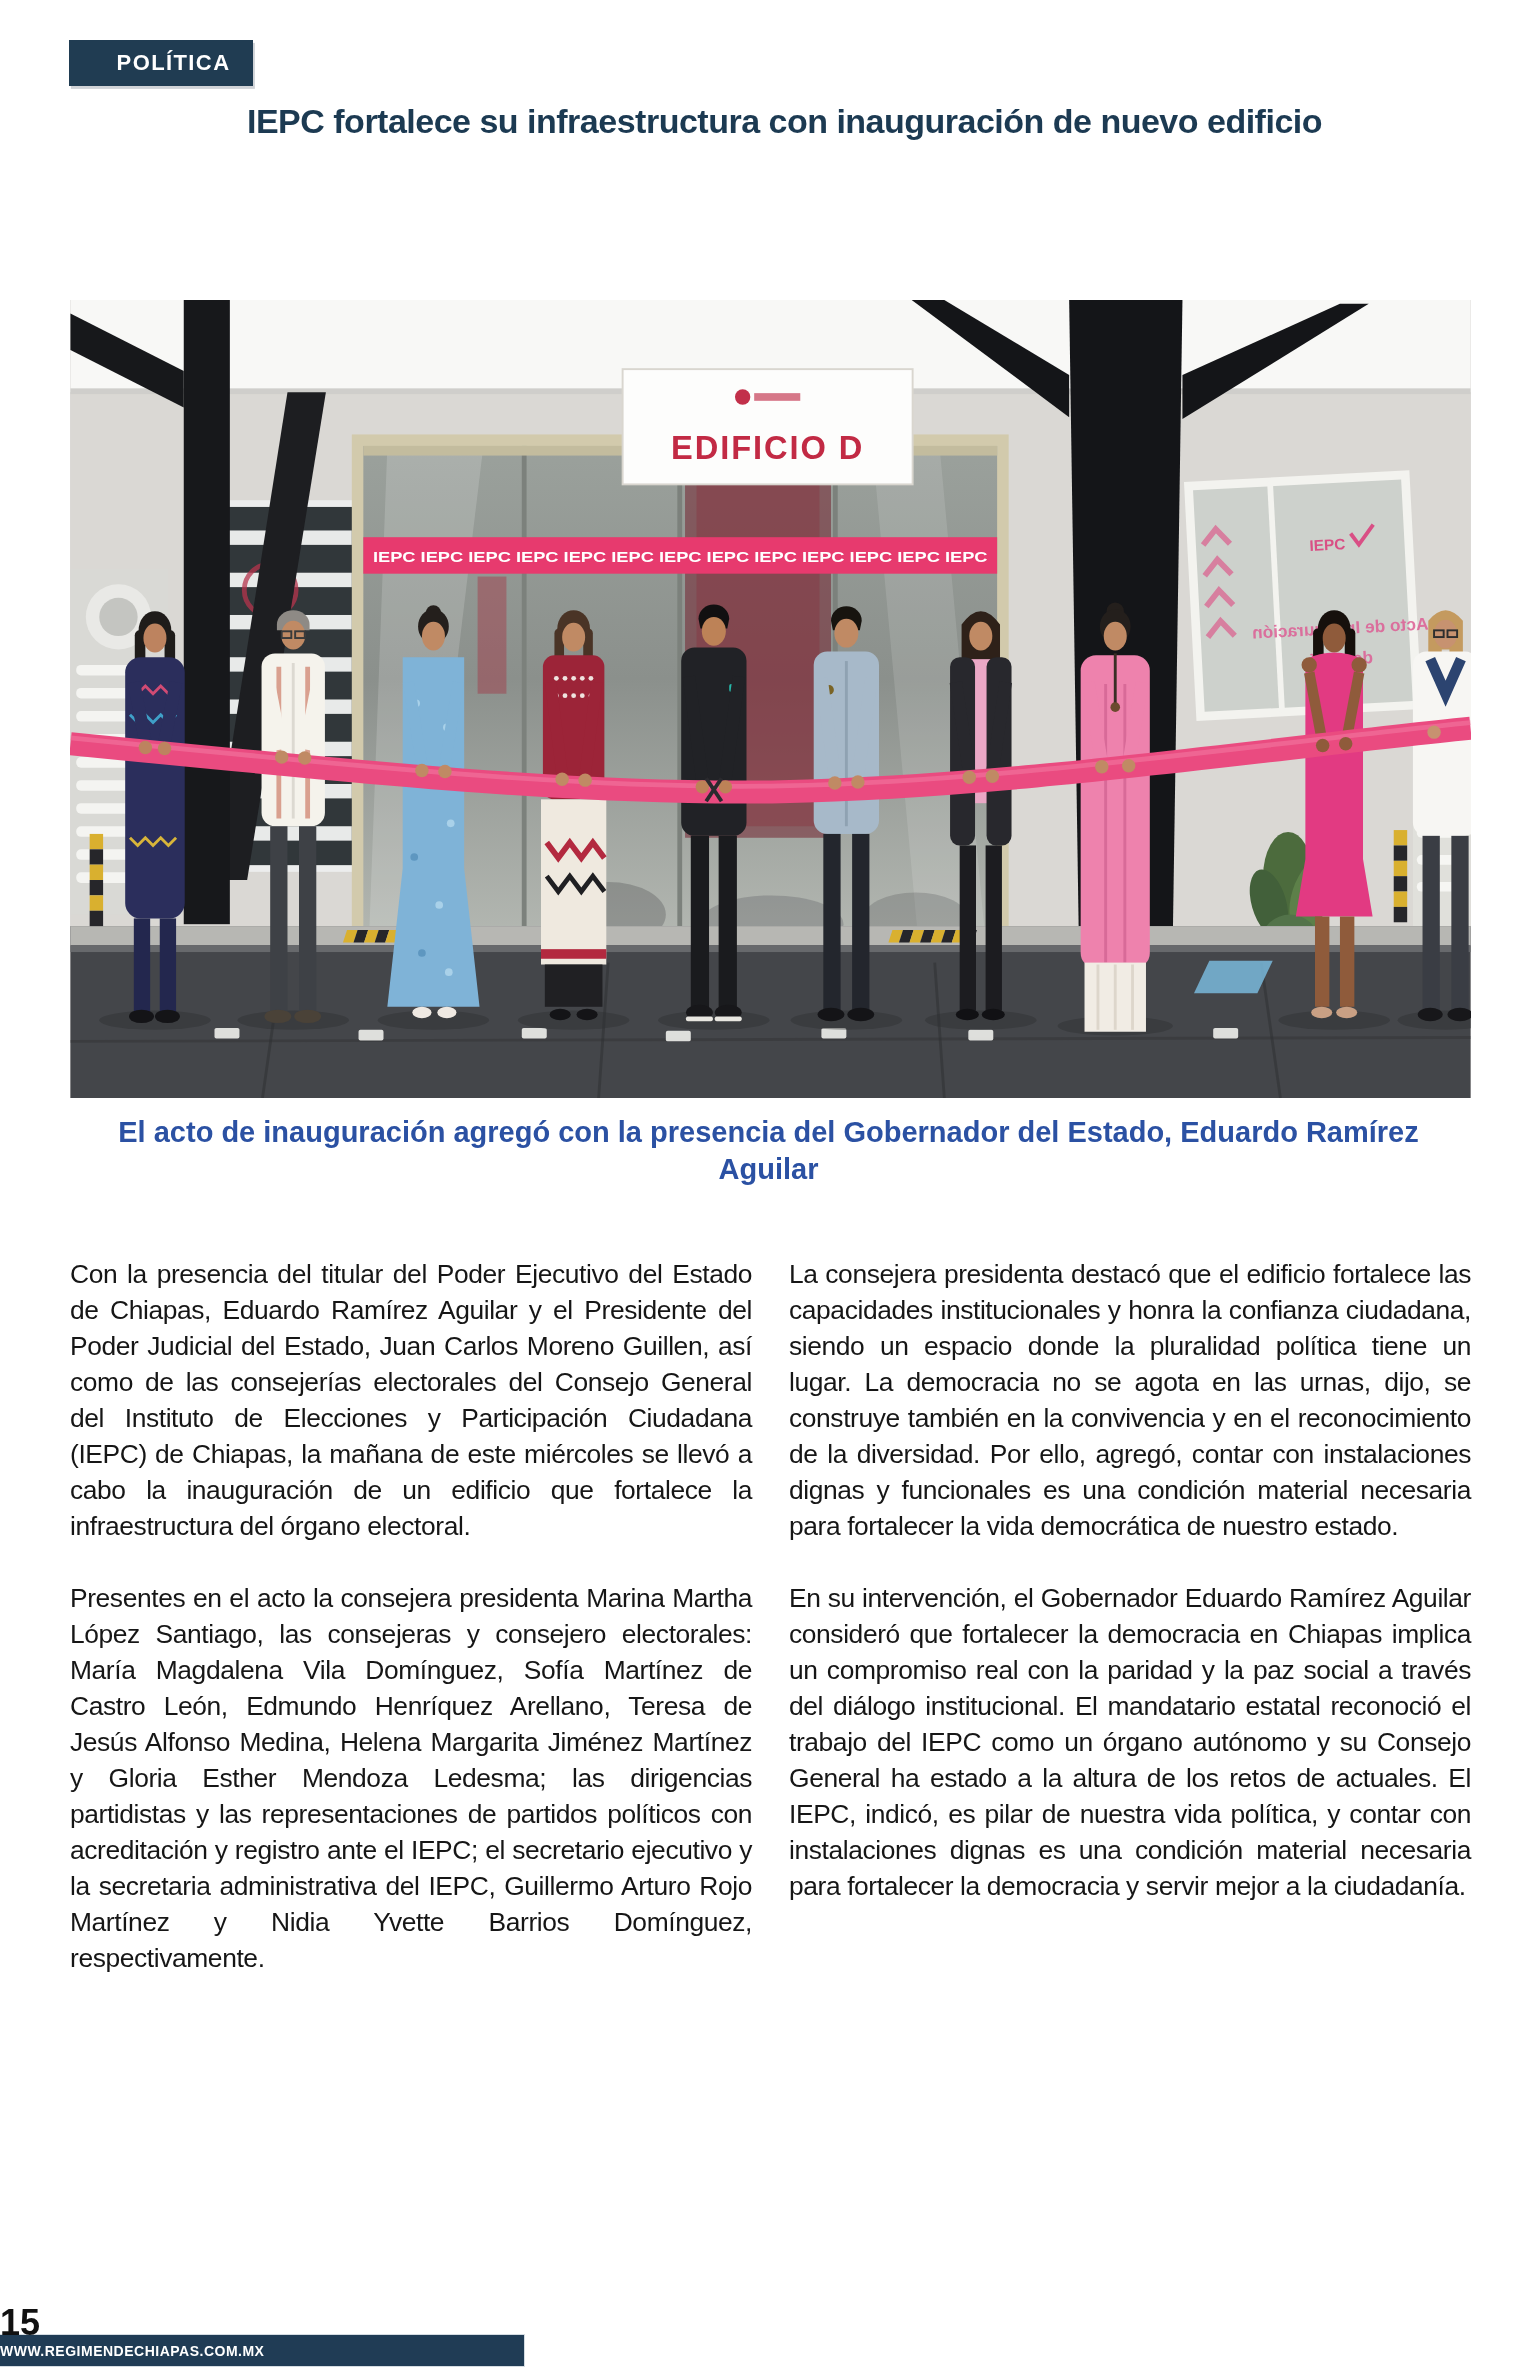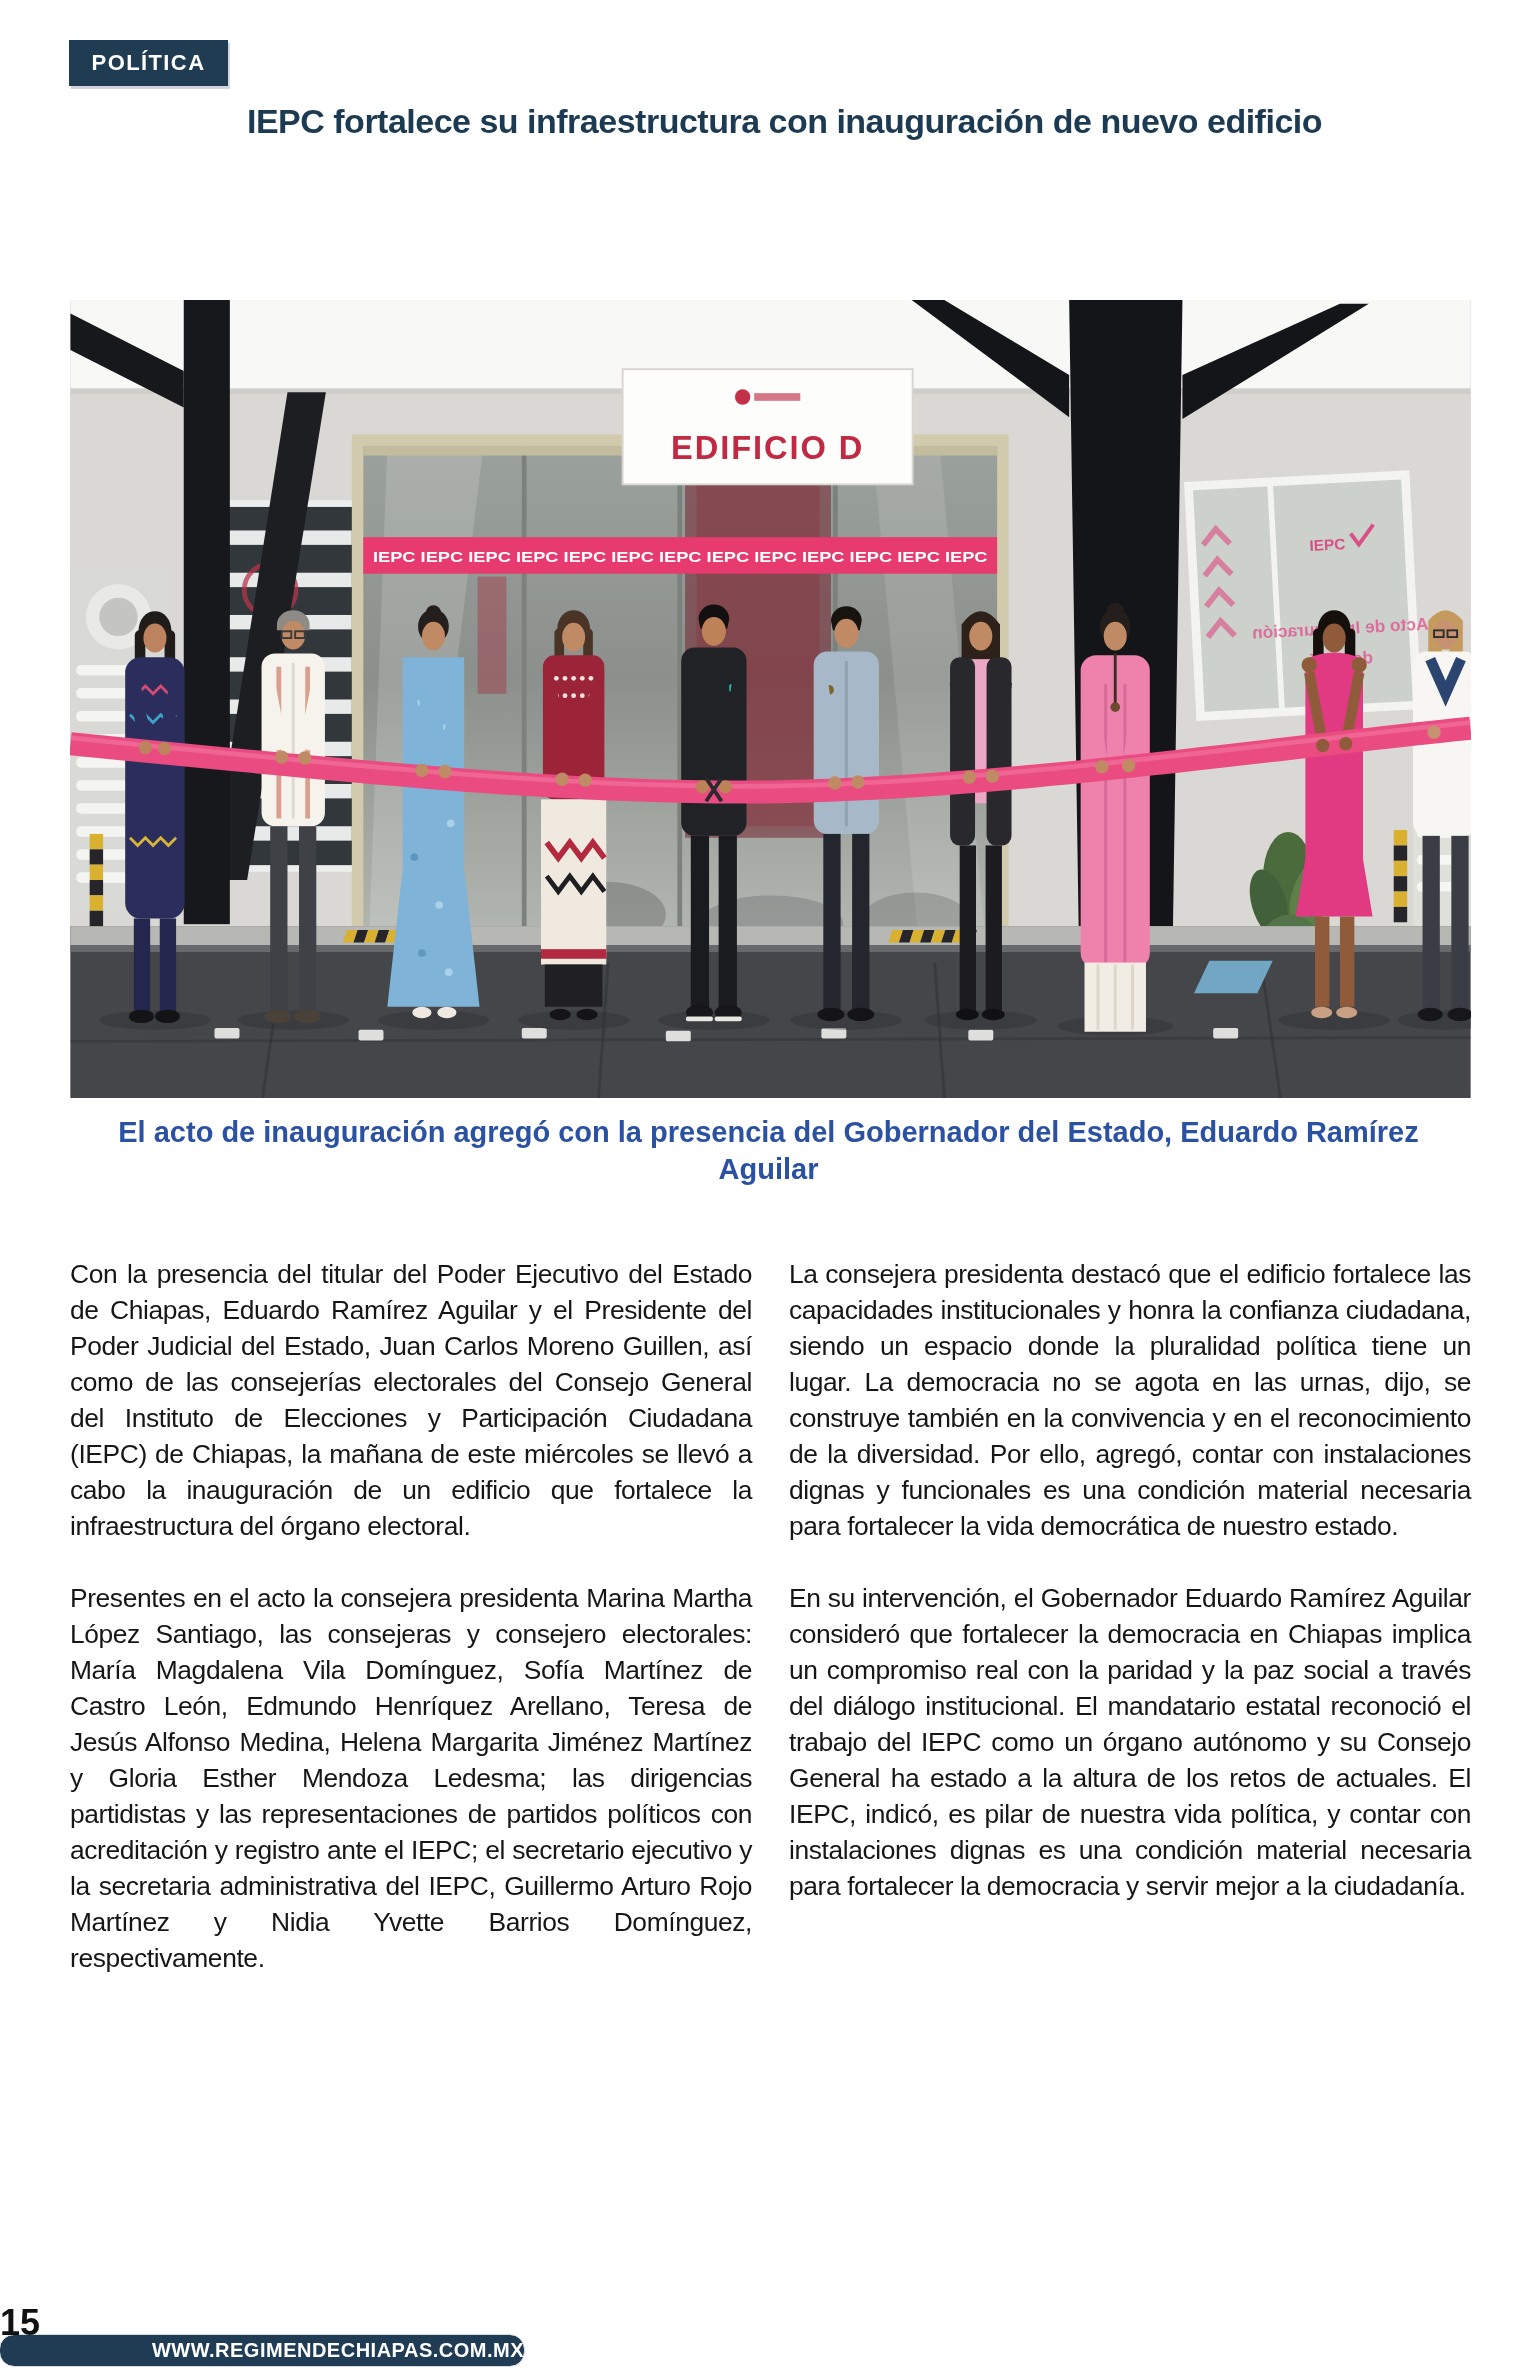--- a/index.html
+++ b/index.html
@@ -5,20 +5,21 @@
   html,body{margin:0;padding:0;}
   body{
     width:1537px;height:2376px;position:relative;background:#ffffff;
     font-family:"Liberation Sans",sans-serif;overflow:hidden;
   }
   .badge{
     position:absolute;left:69px;top:40px;width:159px;height:46px;
     background:#203c52;color:#fff;display:flex;align-items:center;justify-content:center;
     font-size:22px;font-weight:700;letter-spacing:1.4px;
     box-shadow:1.9px 2.9px 0 rgba(120,130,140,.35);
+    padding-left:25px;
   }
   .headline{
     position:absolute;left:115px;top:83px;width:1307px;margin:16px;
     text-align:center;font-family:Liberation Sans, sans-serif;font-weight:700;
     font-size:34px;line-height:45px;color:#1c3a52;letter-spacing:-0.5px;
   }
   .photo{
     position:absolute;left:70px;top:300px;width:1401px;height:798px;margin:0;
     background:#dedcd8;overflow:hidden;
   }
@@ -31,22 +32,22 @@
     display:flex;gap:37px;margin-top:36px;
   }
   .col{flex:1;}
   .col p{
     margin:0 0 36px 0;text-align:justify;color:#161616;
     font-size:26.4px;line-height:36px;letter-spacing:-0.4px;
   }
   .footer-bar{
     position:absolute;left:0;top:2335px;width:524px;height:31px;
     background:#203c55;outline:1.9px solid #d4dce2;
-    display:flex;align-items:center;justify-content:flex-end;
-    color:#fff;font-size:20px;font-weight:700;letter-spacing:0.5px;border-radius:14px;
+    display:flex;align-items:center;justify-content:flex-start;
+    color:#fff;font-size:14px;font-weight:700;letter-spacing:0.5px;
   }
   .page-number{
     position:absolute;left:0;top:2302px;width:1224px;text-align:left;
     font-size:36px;font-weight:700;color:#111;
   }
   svg text{font-family:"Liberation Sans",sans-serif;}
 </style>
 </head>
 <body>
 

